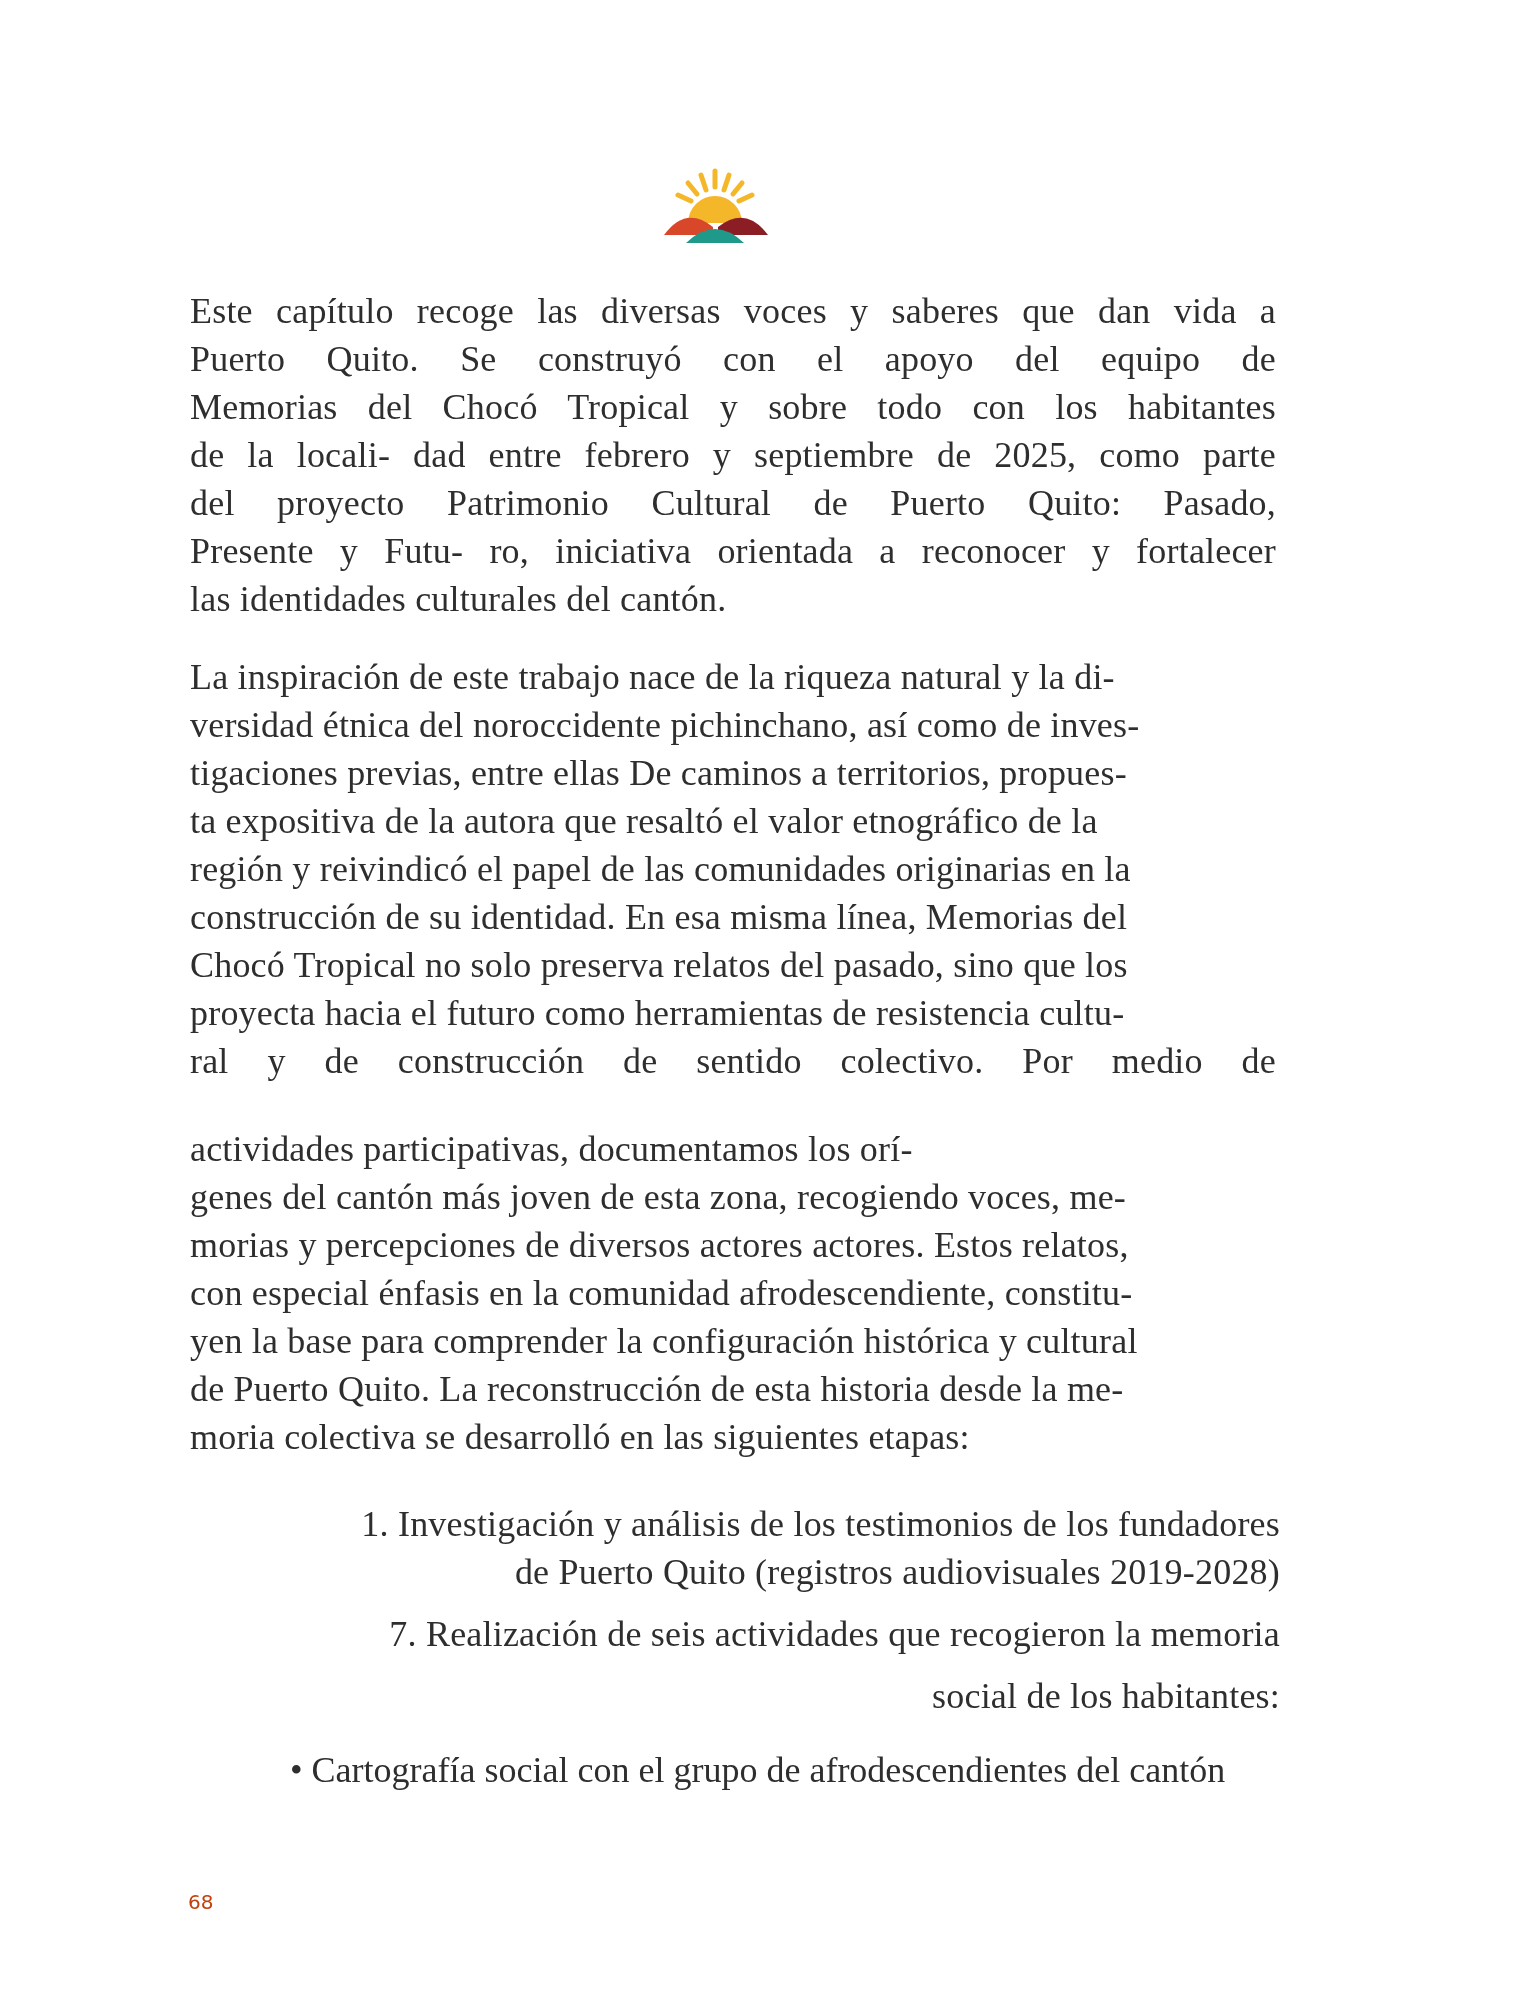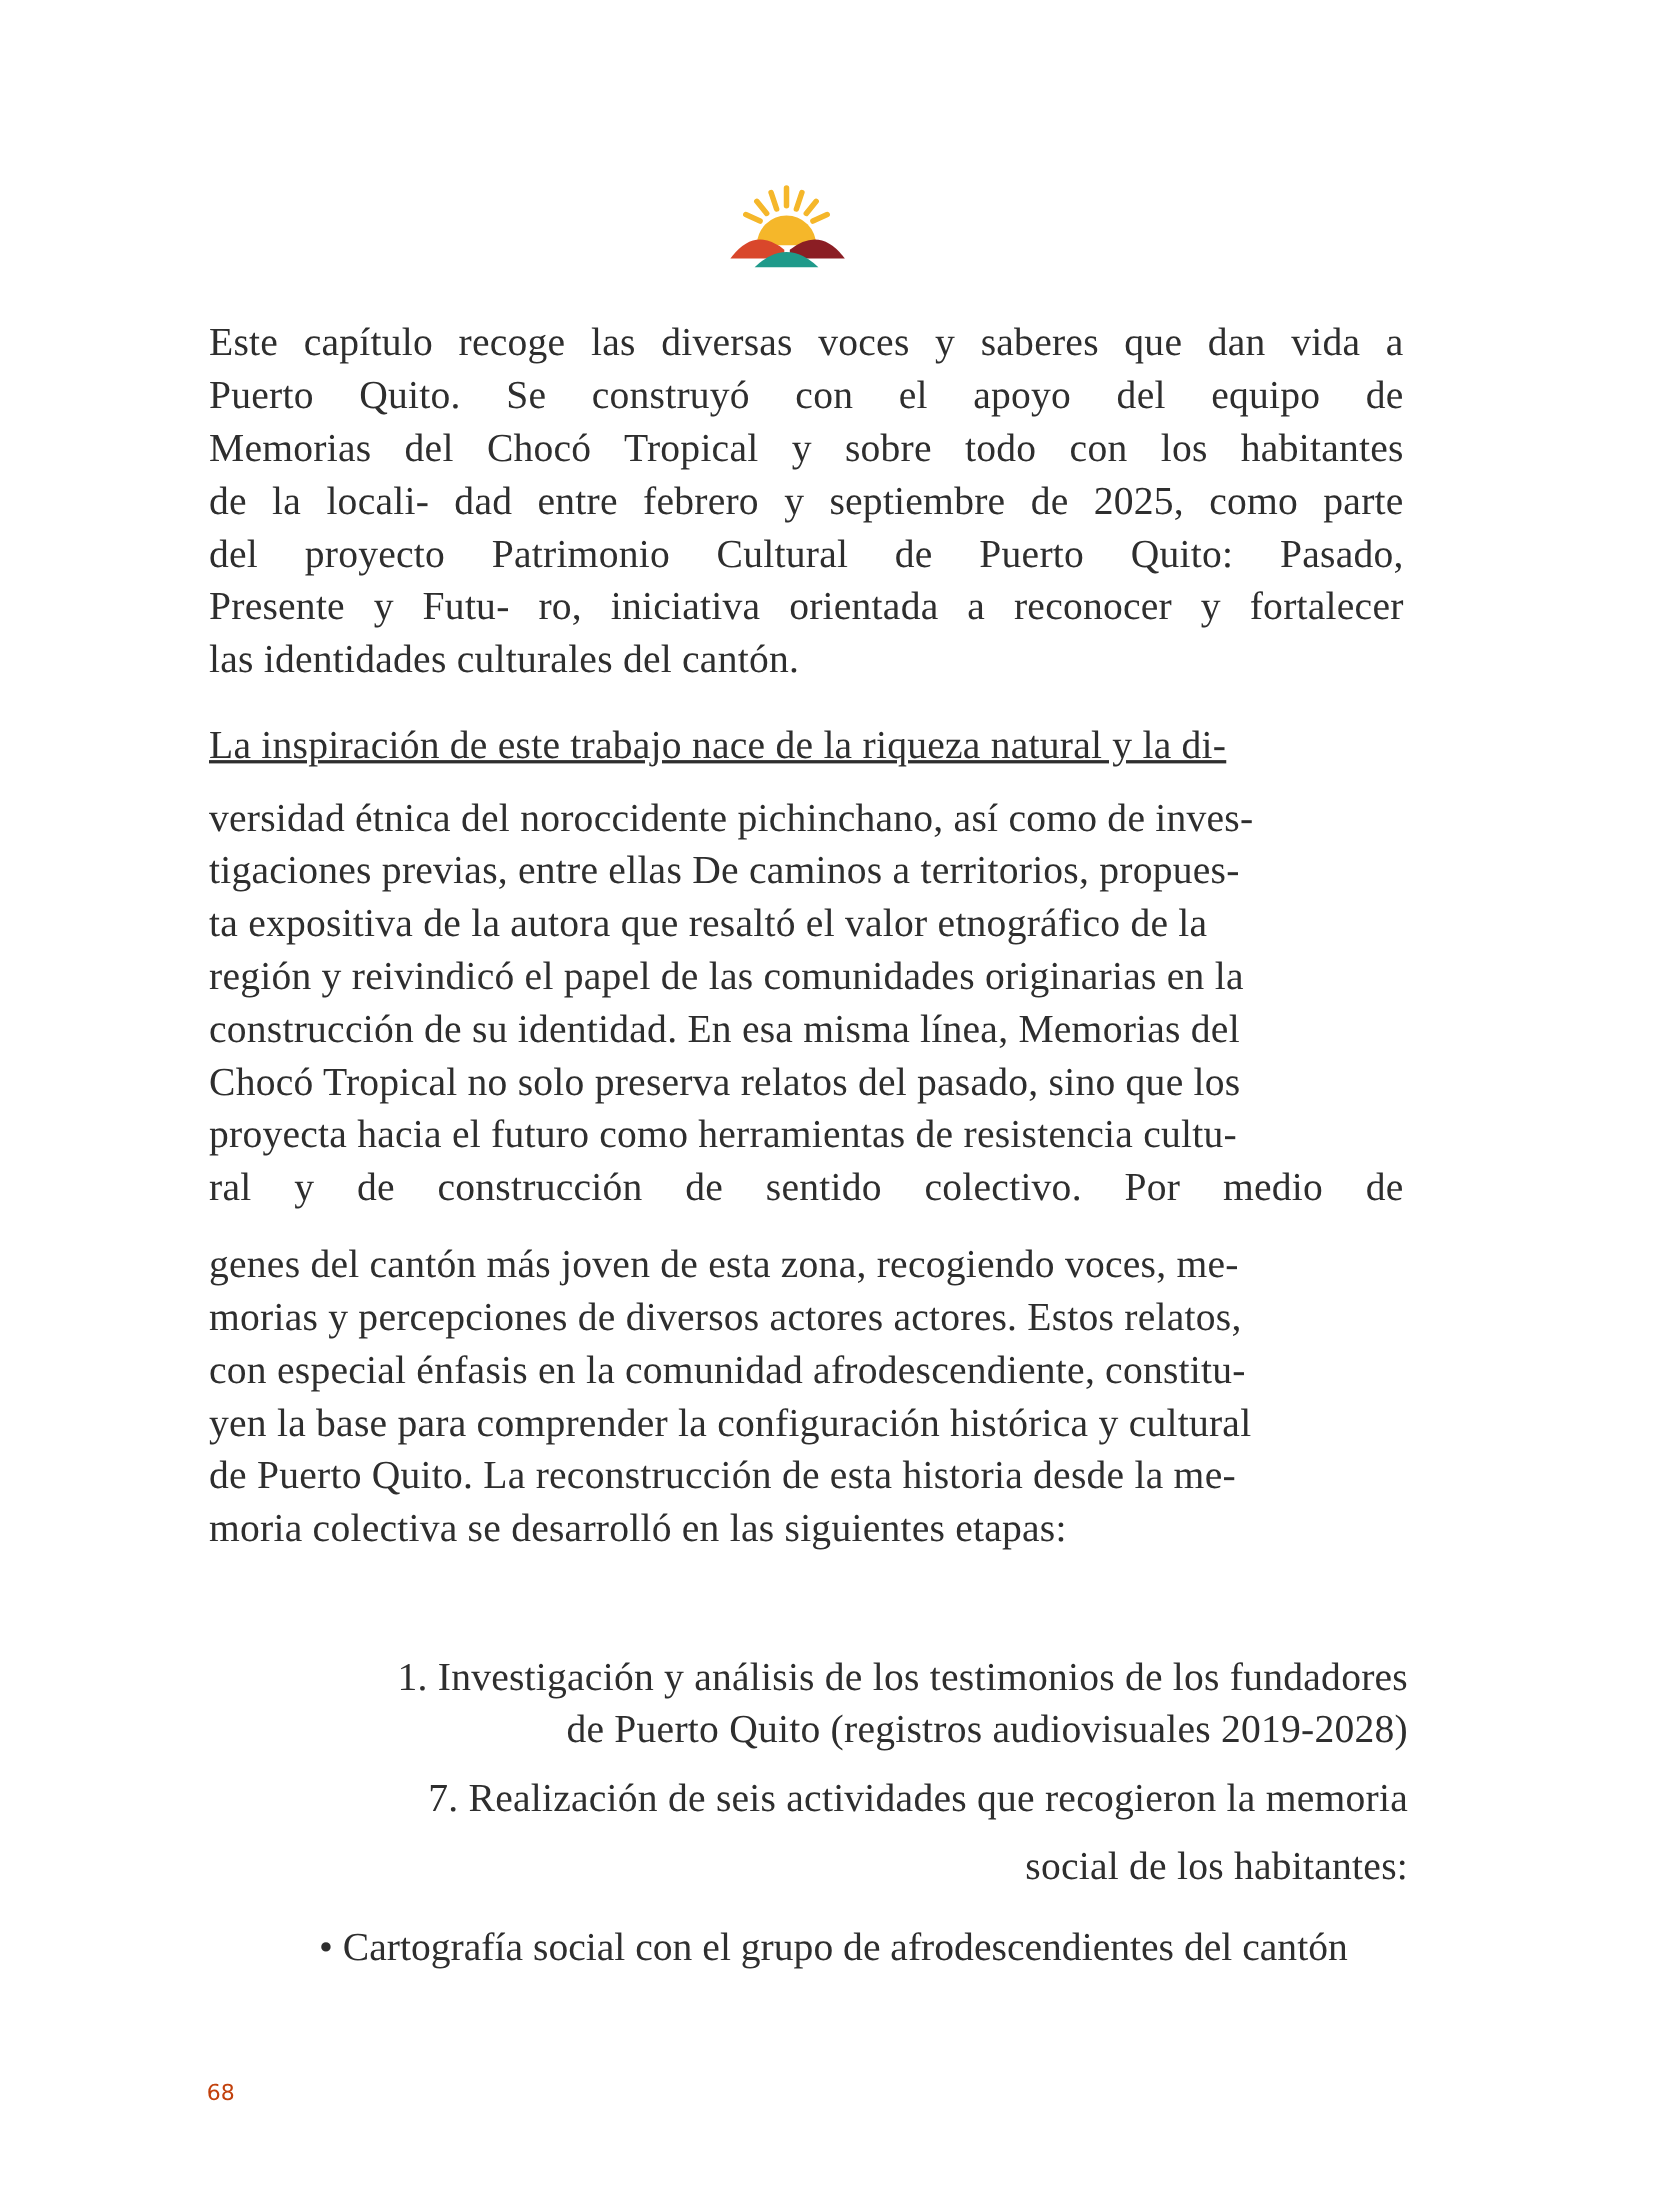--- a/index.html
+++ b/index.html
@@ -42,32 +42,33 @@
   <span class="just">Este capítulo recoge las diversas voces y saberes que dan vida a</span>
   <span class="just">Puerto Quito. Se construyó con el apoyo del equipo de</span>
   <span class="just">Memorias del Chocó Tropical y sobre todo con los habitantes</span>
   <span class="just">de la locali- dad entre febrero y septiembre de 2025, como parte</span>
   <span class="just">del proyecto Patrimonio Cultural de Puerto Quito: Pasado,</span>
   <span class="just">Presente y Futu- ro, iniciativa orientada a reconocer y fortalecer</span>
   <span class="line">las identidades culturales del cantón.</span>
 </div>
 
 <div class="text p" id="p2" style="width:1050px;">
-  <span class="line" style="margin-bottom:18px;text-decoration:underline;">La inspiración de este trabajo nace de la riqueza natural y la di-</span>
+  <span class="line" style="">La inspiración de este trabajo nace de la riqueza natural y la di-</span>
   <span class="line">versidad étnica del noroccidente pichinchano, así como de inves-</span>
   <span class="line">tigaciones previas, entre ellas De caminos a territorios, propues-</span>
   <span class="line">ta expositiva de la autora que resaltó el valor etnográfico de la</span>
   <span class="line">región y reivindicó el papel de las comunidades originarias en la</span>
   <span class="line">construcción de su identidad. En esa misma línea, Memorias del</span>
   <span class="line">Chocó Tropical no solo preserva relatos del pasado, sino que los</span>
   <span class="line">proyecta hacia el futuro como herramientas de resistencia cultu-</span>
   <span class="just" style="width:1086px;">ral y de construcción de sentido colectivo. Por medio de</span>
 </div>
 
 <div class="text p" id="p3" style="width:1080px;">
+  <span class="line">actividades participativas, documentamos los orí-</span>
   <span class="line">genes del cantón más joven de esta zona, recogiendo voces, me-</span>
   <span class="line">morias y percepciones de diversos actores actores. Estos relatos,</span>
   <span class="line">con especial énfasis en la comunidad afrodescendiente, constitu-</span>
   <span class="line">yen la base para comprender la configuración histórica y cultural</span>
   <span class="line">de Puerto Quito. La reconstrucción de esta historia desde la me-</span>
   <span class="line">moria colectiva se desarrolló en las siguientes etapas:</span>
 </div>
 
 <div class="text" id="list" style="width:1040px;">
   <span class="li">1. Investigación y análisis de los testimonios de los fundadores</span>

